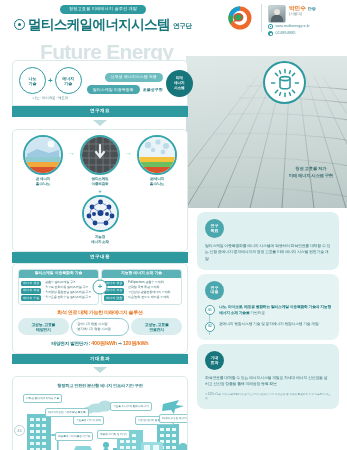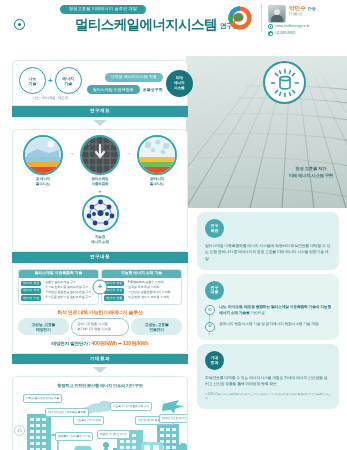--- a/index.html
+++ b/index.html
@@ -17,21 +17,21 @@
     background:#2e9aa0;color:#fff;border-radius:9px;
     font-size:4.2px;letter-spacing:.1px;padding:2.4px 9px 2.6px;
     white-space:nowrap;line-height:1;
   }
   .title-row{position:absolute;left:14px;top:18px;display:flex;align-items:flex-end;gap:3px;}
   .title-mark{
     width:9px;height:9px;border-radius:50%;border:1.1px solid #17757c;
     position:relative;margin-bottom:1.5px;flex:none;
   }
   .title-mark::after{content:"";position:absolute;left:2.6px;top:2.6px;width:3.2px;height:3.2px;border-radius:50%;background:#17757c;}
-  .title-main{font-size:13.5px;font-weight:bold;color:#17757c;letter-spacing:-.6px;line-height:1;margin-left:47px;}
+  .title-main{font-size:13.5px;font-weight:bold;color:#17757c;letter-spacing:-.6px;line-height:1;}
   .title-sub{font-size:6.6px;font-weight:bold;color:#17757c;letter-spacing:-.3px;line-height:1;padding-bottom:1.5px;}
 
   
   .logo{position:absolute;left:228px;top:6px;width:24px;height:24px;}
   .logo svg{display:block;}
 
   .divider-v{position:absolute;left:261px;top:4px;width:1px;height:28px;background:#cfdede;}
 
   .person{position:absolute;left:268px;top:5px;display:flex;align-items:flex-start;gap:3px;}
   .avatar{
@@ -259,20 +259,21 @@
         <span class="cicon globe"></span>
         <span class="ctext">www.multienergy.re.kr</span>
       </div>
       <div class="crow">
         <span class="cicon phone"></span>
         <span class="ctext">02-889-8885</span>
       </div>
     </div>
   </div>
 
+  <div class="watermark">Future Energy</div>
 
   <div class="gridfloor">
     <svg width="161" height="152" viewBox="0 0 161 152">
       <defs>
         <linearGradient id="gl" x1="0" y1="0" x2="0" y2="1">
           <stop offset="0" stop-color="#8f9e9c" stop-opacity=".18"></stop>
           <stop offset="1" stop-color="#5d6b6a" stop-opacity=".75"></stop>
         </linearGradient>
       </defs>
       <g stroke="url(#gl)" stroke-width=".7" fill="none">

